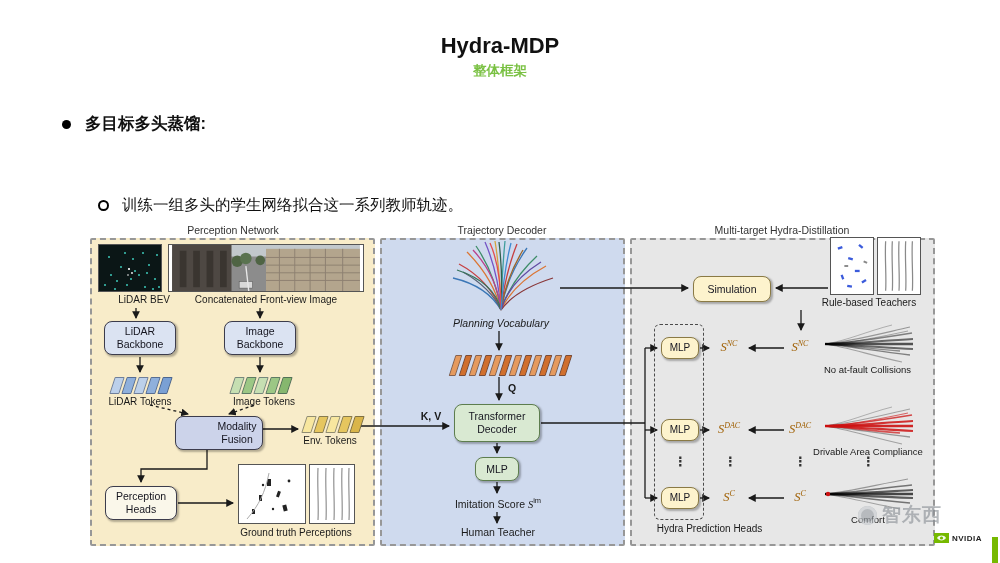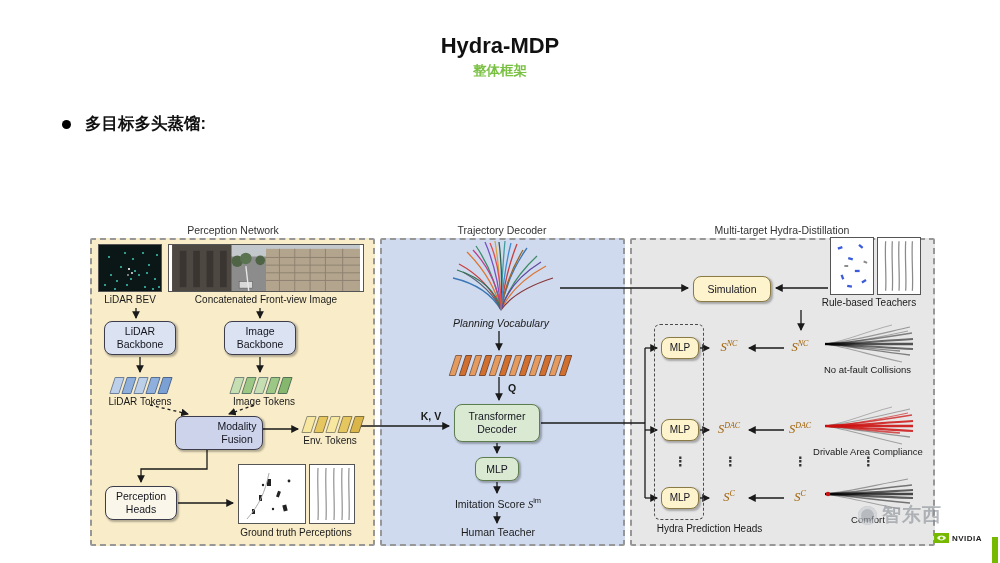--- a/index.html
+++ b/index.html
@@ -43,20 +43,24 @@
 
 <div class="slide">
 
   <div class="ctitle" style="top:33px;font-size:22px;font-weight:bold;">Hydra-MDP</div>
   <div class="ctitle" style="top:62px;font-size:13.5px;font-weight:bold;color:#7ac143;">整体框架</div>
 
   <div class="bullet-row" style="left:62px;top:113px;">
     <span class="bdot filled"></span>
     <span style="font-size:16.5px;font-weight:bold;">多目标多头蒸馏:</span>
   </div>
+  <div class="bullet-row" style="left:98px;top:195px;">
+    <span class="bdot hollow"></span>
+    <span style="font-size:15.5px;">训练一组多头的学生网络拟合这一系列教师轨迹。</span>
+  </div>
 
   <div class="diagram">
 
     <div class="ptitle" style="left:45px;width:200px;">Perception Network</div>
     <div class="ptitle" style="left:314px;width:200px;">Trajectory Decoder</div>
     <div class="ptitle" style="left:594px;width:200px;">Multi-target Hydra-Distillation</div>
 
     <div class="panel" style="left:2px;width:285px;background:#f8ecc9;"></div>
     <div class="panel" style="left:292px;width:245px;background:#cfdaee;"></div>
     <div class="panel" style="left:542px;width:305px;background:#e7e7e7;"></div>
@@ -152,21 +156,21 @@
           <line x1="112" y1="4" x2="112" y2="48"></line>
             <line x1="128" y1="4" x2="128" y2="48"></line>
           <line x1="144" y1="4" x2="144" y2="48"></line>
             <line x1="160" y1="4" x2="160" y2="48"></line>
             <line x1="178" y1="4" x2="178" y2="48"></line>
         </g>
         <rect x="70" y="38" width="14" height="7" fill="#d8d8d8" stroke="#555" stroke-width="0.6"></rect>
         <line x1="80" y1="48" x2="77" y2="22" stroke="#e8e8e8" stroke-width="1.4"></line>
       </svg>
     </div>
-    <div class="lbl" style="left:2px;top:70px;width:80px;">LiDAR BEV</div>
+    <div class="lbl" style="left:2px;top:70px;width:80px;text-align:right;">LiDAR BEV</div>
     <div class="lbl" style="left:80px;top:70px;width:196px;">Concatenated Front-view Image</div>
 
     <div class="nbox blue" style="left:16px;top:97px;width:72px;height:34px;">
         <span>LiDAR
 Backbone</span>
       </div>
     <div class="nbox blue" style="left:136px;top:97px;width:72px;height:34px;">
         <span>Image
 Backbone</span>
       </div>

